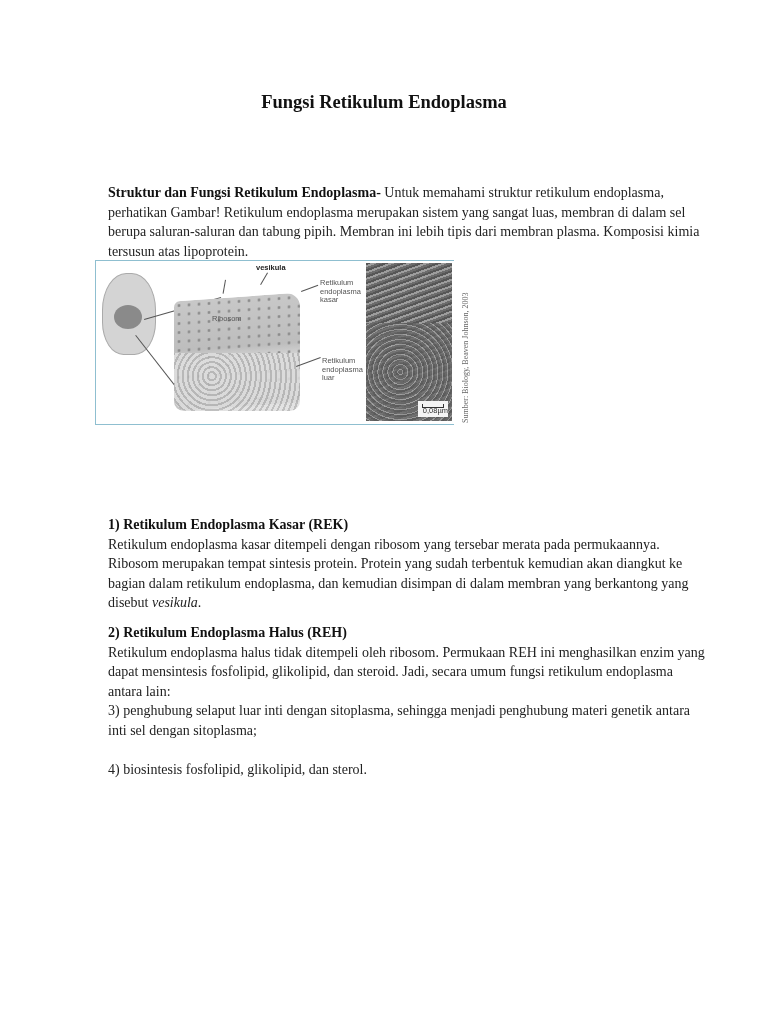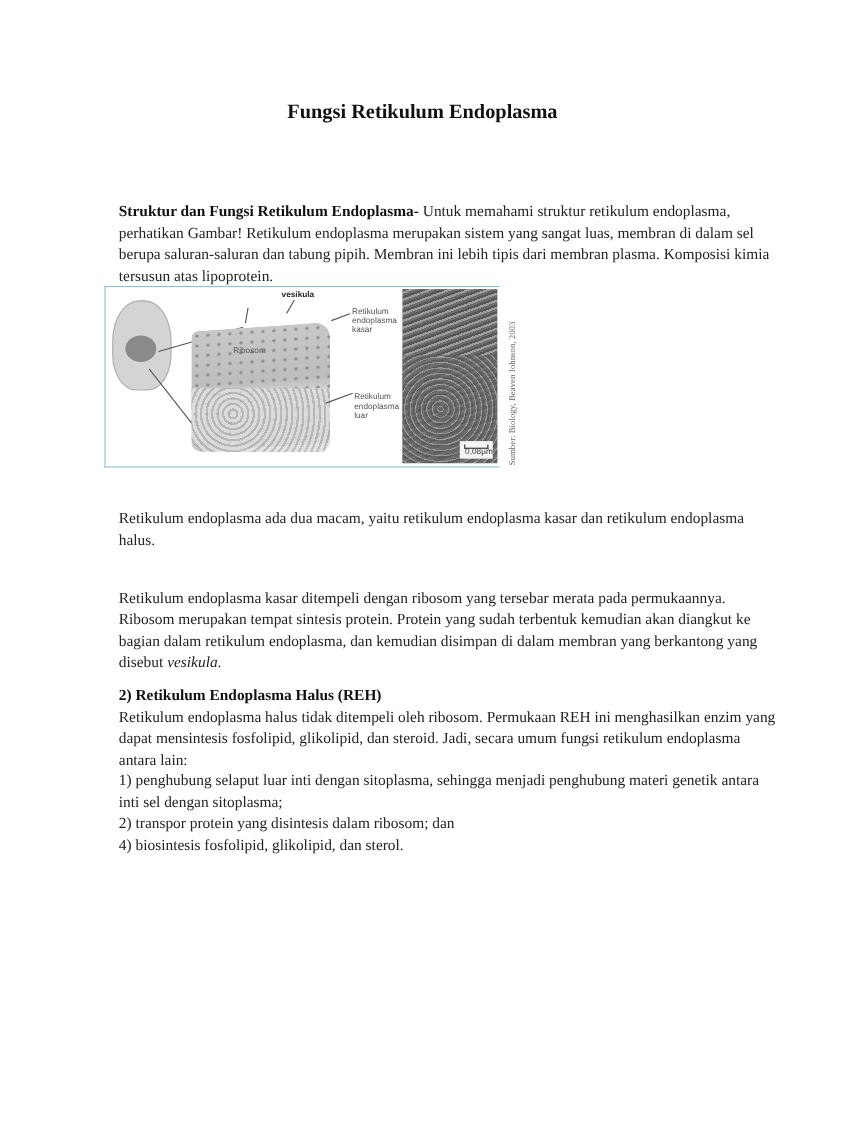--- a/index.html
+++ b/index.html
@@ -197,28 +197,27 @@
       <span>Retikulum</span><br>
       <span>endoplasma</span><br>
       <span>luar</span>
     </span>
 
     <div class="micrograph"></div>
     <div class="scalebar">0,08µm</div>
   </div>
   <div class="source-caption">Sumber: Biology, Beaven Johnson, 2003</div>
 
-  <p class="para p-types">Retikulum endoplasma ada dua macam, yaitu retikulum endoplasma kasar dan retikulum endoplasma halus.</p>
 
   <div class="para p-rek">
-    <br>
+    <b>1) Retikulum Endoplasma Kasar (REK)</b><br>
     <span>Retikulum endoplasma kasar ditempeli dengan ribosom yang tersebar merata pada permukaannya. Ribosom merupakan tempat sintesis protein. Protein yang sudah terbentuk kemudian akan diangkut ke bagian dalam retikulum endoplasma, dan kemudian disimpan di dalam membran yang berkantong yang disebut </span><i>vesikula</i><span>.</span>
   </div>
 
   <div class="para p-reh">
     <b>2) Retikulum Endoplasma Halus (REH)</b><br>
     <span>Retikulum endoplasma halus tidak ditempeli oleh ribosom. Permukaan REH ini menghasilkan enzim yang dapat mensintesis fosfolipid, glikolipid, dan steroid. Jadi, secara umum fungsi retikulum endoplasma antara lain:</span><br>
-    <span>1) penghubung selaput luar inti dengan sitoplasma, sehingga menjadi penghubung materi genetik antara inti sel dengan sitoplasma;</span><br>
-    <span>2) transpor protein yang disintesis dalam ribosom; dan</span><br>
+    <span>3) penghubung selaput luar inti dengan sitoplasma, sehingga menjadi penghubung materi genetik antara inti sel dengan sitoplasma;</span><br>
+    <br>
     <span>4) biosintesis fosfolipid, glikolipid, dan sterol.</span>
   </div>
 
 </div>
 
 </body></html>

